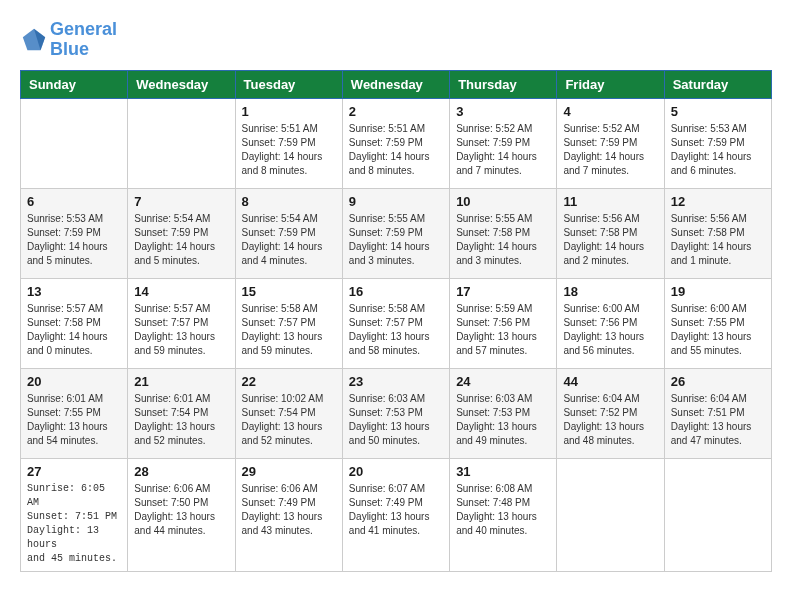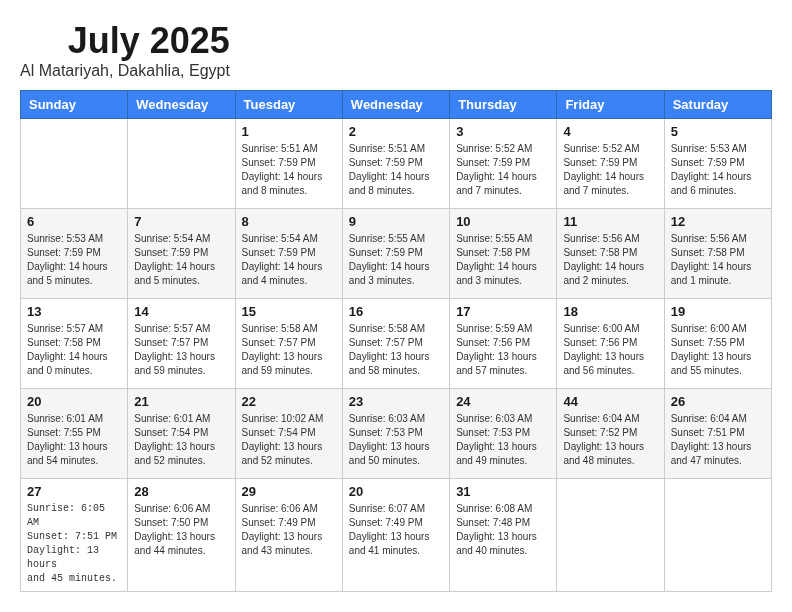--- a/index.html
+++ b/index.html
@@ -44,21 +44,21 @@
     }
     .location-title {
       font-size: 16px;
       color: #333;
     }
     table {
       width: 100%;
       border-collapse: collapse;
     }
     thead tr th {
-      background: #3b82f6;
+      background: #15803d;
       color: #fff;
       text-align: left;
       padding: 6px 8px;
       font-size: 13px;
       font-weight: bold;
       border: 1px solid #2a6aaf;
     }
     tbody tr td {
       border: 1px solid #ccc;
       vertical-align: top;
@@ -88,23 +88,29 @@
       color: #333;
     }
     .empty-cell {
       background: #f9f9f9;
     }
   </style>
 </head>
 <body>
 
 <div class="header">
-  <div class="title-block">
-    <div class="month-title">July 2025</div>
-    <div class="location-title">Al Matariyah, Dakahlia, Egypt</div>
+  <div class="logo">
+    <svg class="logo-icon" viewBox="0 0 30 30">
+      <polygon points="15,3 27,12 22,26 8,26 3,12" fill="#3a7abf" opacity="0.85"></polygon>
+      <polygon points="15,3 27,12 22,26" fill="#1a5a9f" opacity="0.6"></polygon>
+    </svg>
+    <div class="logo-text">
+      <div><span>General</span></div>
+      <div style="color:#4a90d9;">Blue</div>
+    </div>
   </div>
 </div>
 
 <table>
   <thead>
     <tr id="header-row">
         <th>Sunday</th>
         <th>Wednesday</th>
         <th>Tuesday</th>
         <th>Wednesday</th>

